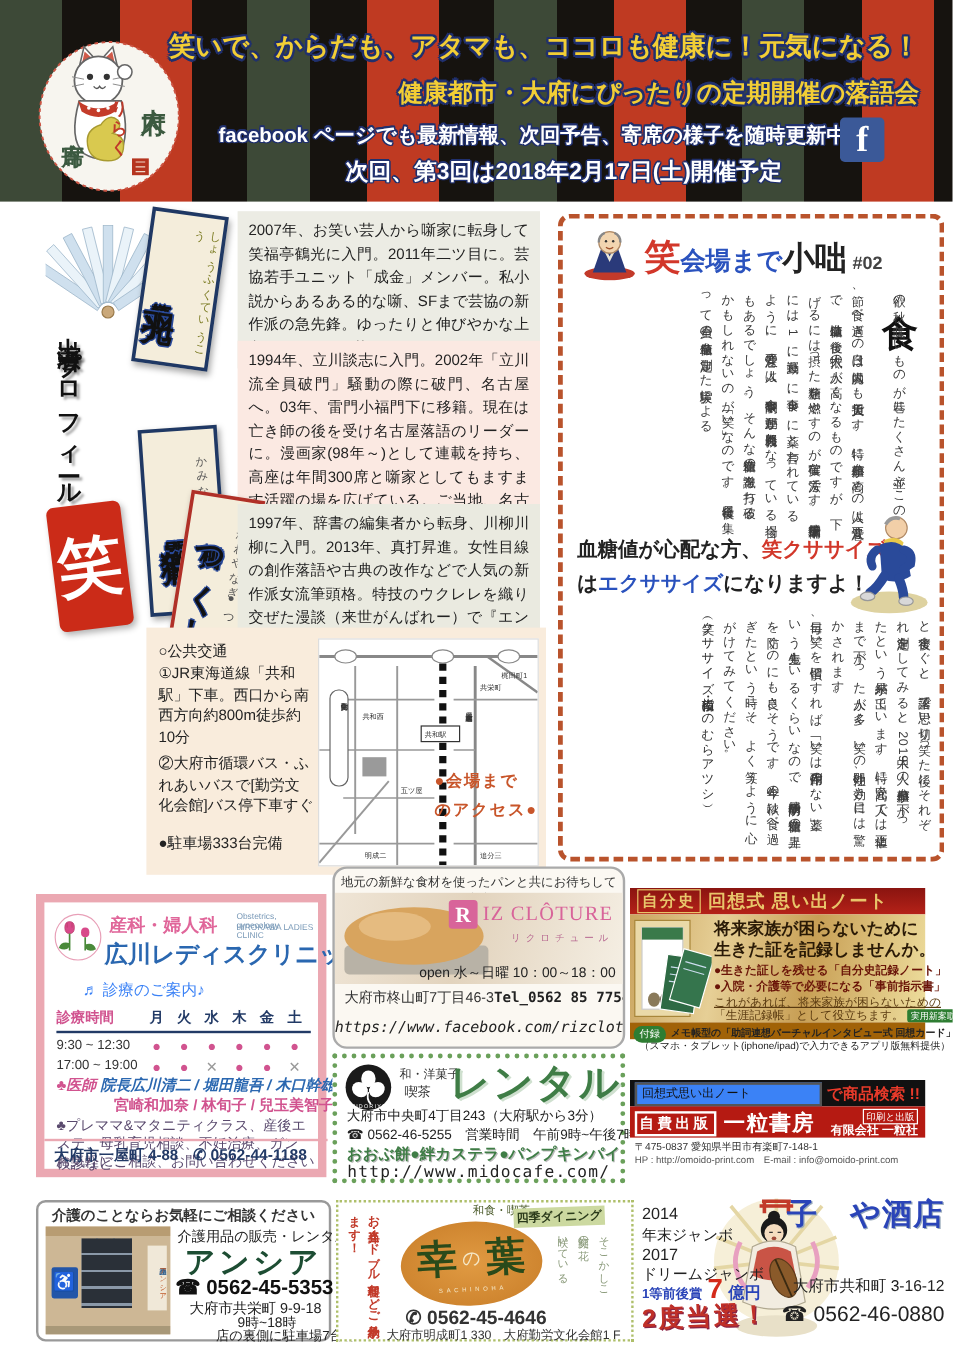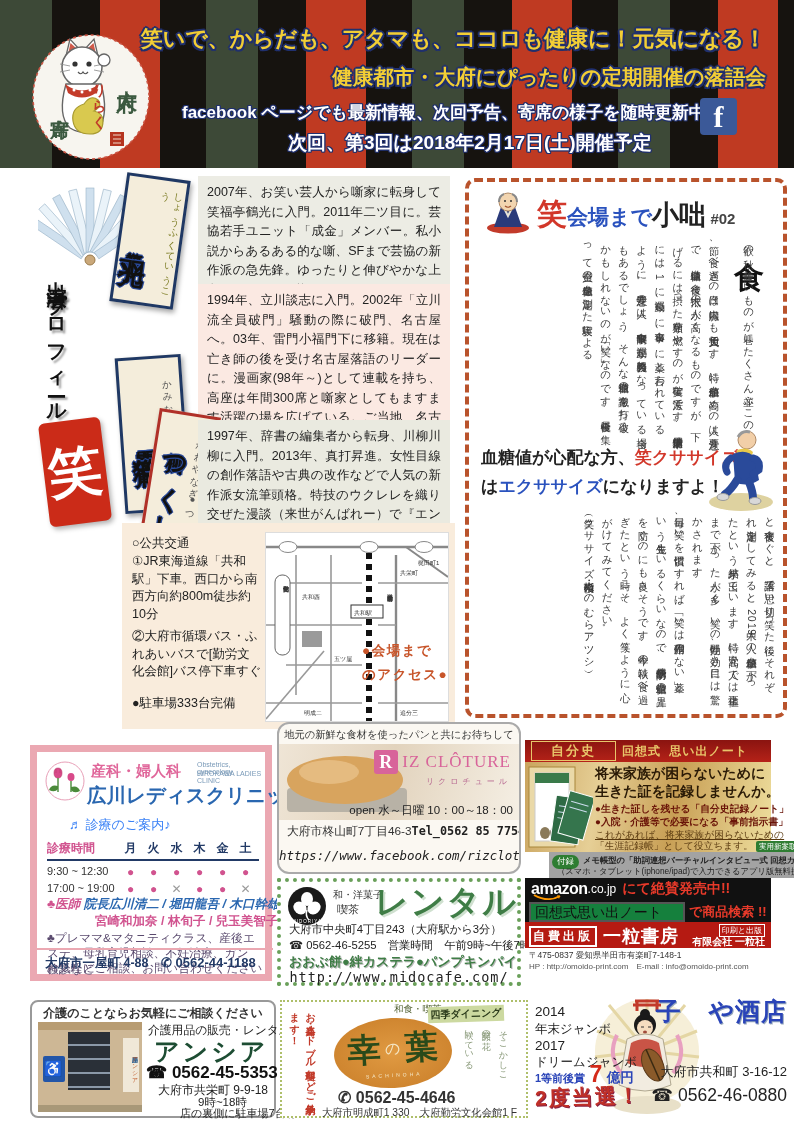--- a/index.html
+++ b/index.html
@@ -301,22 +301,22 @@
     <div class="abs" style="left:8px;top:56px;font-size:11.3px;color:#222;white-space:nowrap;">
       <span>☎ 0562-46-5255</span>
       <span style="margin-left:8px;">営業時間　午前9時~午後7時</span>
     </div>
     <div class="abs b" style="left:8px;top:71px;font-size:13px;color:#3f7d46;text-shadow:1px 1px 0 #bbb;white-space:nowrap;">おおぶ餅●絆カステラ●パンプキンパイ</div>
     <div class="mono" style="position:absolute;left:0;top:87px;width:100%;text-align:center;font-size:13.5px;color:#222;letter-spacing:1px;">http://www.midocafe.com/</div>
   </div>
 
   <div class="abs" style="left:525px;top:740px;width:246px;height:250px;background:#fff;">
     <div class="abs" style="left:0;top:0;width:246px;height:22px;background:linear-gradient(#8a1410,#b52218);display:flex;align-items:center;white-space:nowrap;">
-      <span class="b" style="color:#e8c56a;font-size:13px;border:1px solid #e8c56a;padding:0 19px;margin:0 6px 0 6px;letter-spacing:2px;">自分史</span>
-      <span class="b" style="color:#e8c56a;font-size:12px;letter-spacing:1px;font-family:Liberation Mono, monospace;">回想式 思い出ノート</span>
+      <span class="b" style="color:#e8c56a;font-size:13px;border:1px solid #e8c56a;padding:0 3px;margin:0 6px 0 6px;letter-spacing:2px;">自分史</span>
+      <span class="b" style="color:#e8c56a;font-size:15px;letter-spacing:1px;">回想式 思い出ノート</span>
     </div>
     <div class="abs" style="left:0;top:22px;width:246px;height:90px;background:linear-gradient(100deg,#caa45e,#e6cf96 30%,#c89f55 60%,#eede9e);">
       <svg class="abs" style="left:2px;top:3px;" width="66" height="86" viewBox="0 0 66 86">
         <rect x="2" y="2" width="46" height="80" fill="#ead9a8" stroke="#a8863a"></rect>
         <rect x="8" y="8" width="34" height="68" fill="#fff" stroke="#ccc"></rect>
         <rect x="8" y="8" width="34" height="10" fill="#3a7a4a"></rect>
         <ellipse cx="18" cy="68" rx="5" ry="6" fill="#8a7a5a"></ellipse>
           <ellipse cx="28" cy="68" rx="5" ry="6" fill="#6a5a4a"></ellipse>
         <g transform="rotate(8 40 56)">
             <rect x="26" y="32" width="28" height="46" fill="#2e6a44" stroke="#fff"></rect>
@@ -330,38 +330,27 @@
       <div class="abs serif b" style="left:70px;top:3px;font-size:14px;color:#2a1a06;white-space:nowrap;">将来家族が困らないために</div>
       <div class="abs serif b" style="left:70px;top:21px;font-size:14px;color:#2a1a06;white-space:nowrap;">生きた証を記録しませんか。</div>
       <div class="abs b" style="left:70px;top:41px;font-size:9.8px;color:#6a1408;white-space:nowrap;">●生きた証しを残せる「自分史記録ノート」</div>
       <div class="abs b" style="left:70px;top:54px;font-size:9.8px;color:#6a1408;white-space:nowrap;">●入院・介護等で必要になる「事前指示書」</div>
       <div class="abs" style="left:70px;top:67px;font-size:9.8px;color:#5a3a10;white-space:nowrap;text-decoration:underline;">これがあれば、将来家族が困らないための</div>
       <div class="abs" style="left:70px;top:78px;font-size:9.8px;color:#5a3a10;white-space:nowrap;">
         <span>「生涯記録帳」として役立ちます。</span>
         <span style="background:#2e7d32;color:#fff;font-size:7.5px;padding:1px 3px;border-radius:2px;">実用新案取得済</span>
       </div>
     </div>
-    <div class="abs" style="left:0;top:112px;width:246px;height:26px;background:#a3a3a3;margin-left:24px;">
+    <div class="abs" style="left:0;top:112px;width:246px;height:14px;background:#a16207;">
       <span style="position:absolute;left:3px;top:3px;background:#2e7d32;color:#fff;font-size:8.5px;padding:1px 5px;border-radius:7px;">付録</span>
       <span class="b" style="position:absolute;left:34px;top:3px;font-size:8.3px;color:#222;white-space:nowrap;">メモ帳型の「助詞連想バーチャルインタビュー式 回想カード」×2冊</span>
       <span style="position:absolute;left:8px;top:14px;font-size:8.3px;color:#222;white-space:nowrap;">（スマホ・タブレット(iphone/ipad)で入力できるアプリ版無料提供）</span>
     </div>
-    <div class="abs" style="left:0;top:138px;width:246px;height:22px;background:#111;display:flex;align-items:center;white-space:nowrap;">
-      <span style="position:relative;margin-left:6px;">
-        <span class="b" style="color:#fff;font-size:16px;letter-spacing:-0.5px;">amazon</span>
-        <svg width="30" height="8" viewBox="0 0 30 8" style="position:absolute;left:2px;bottom:-4px;">
-          <path d="M1,1 Q15,9 27,2" stroke="#f90" stroke-width="2" fill="none"></path>
-            <path d="M27,2 l-3,-1 l2,4 z" fill="#f90"></path>
-        </svg>
-      </span>
-      <span style="color:#fff;font-size:12px;">.co.jp</span>
-      <span class="b" style="color:#e83a2a;font-size:14px;margin-left:6px;">にて絶賛発売中!!</span>
-    </div>
     <div class="abs" style="left:0;top:160px;width:246px;height:22px;background:#111;">
-      <span style="position:absolute;left:4px;top:2px;width:148px;height:16px;background:#15803d;border:2px solid #555;font-size:14px;color:#111;padding-left:4px;line-height:16px;">回想式思い出ノート</span>
+      <span style="position:absolute;left:4px;top:2px;width:148px;height:16px;background:#3b82f6;border:2px solid #555;font-size:10px;color:#111;padding-left:4px;line-height:16px;">回想式思い出ノート</span>
       <span class="b" style="position:absolute;left:164px;top:3px;color:#e83a2a;font-size:13px;white-space:nowrap;">で商品検索 !!</span>
     </div>
     <div class="abs" style="left:0;top:182px;width:246px;height:26px;background:#b51a12;white-space:nowrap;">
       <span class="b" style="position:absolute;left:4px;top:4px;color:#fff;border:2px solid #fff;font-size:12px;padding:0 2px;letter-spacing:3px;">自費出版</span>
       <span class="b" style="position:absolute;left:78px;top:2px;color:#fff;font-size:18px;letter-spacing:1px;">一粒書房</span>
       <span style="position:absolute;right:6px;top:2px;color:#fff;font-size:8px;border:1px solid #fff;padding:0 2px;">印刷と出版</span>
       <span class="b" style="position:absolute;right:6px;top:13px;color:#fff;font-size:10px;">有限会社 一粒社</span>
     </div>
     <div class="abs" style="left:4px;top:210px;font-size:8.5px;color:#333;white-space:nowrap;">〒475-0837 愛知県半田市有楽町7-148-1</div>
     <div class="abs" style="left:4px;top:221px;font-size:8px;color:#555;white-space:nowrap;">HP : http://omoido-print.com　E-mail : info@omoido-print.com</div>

